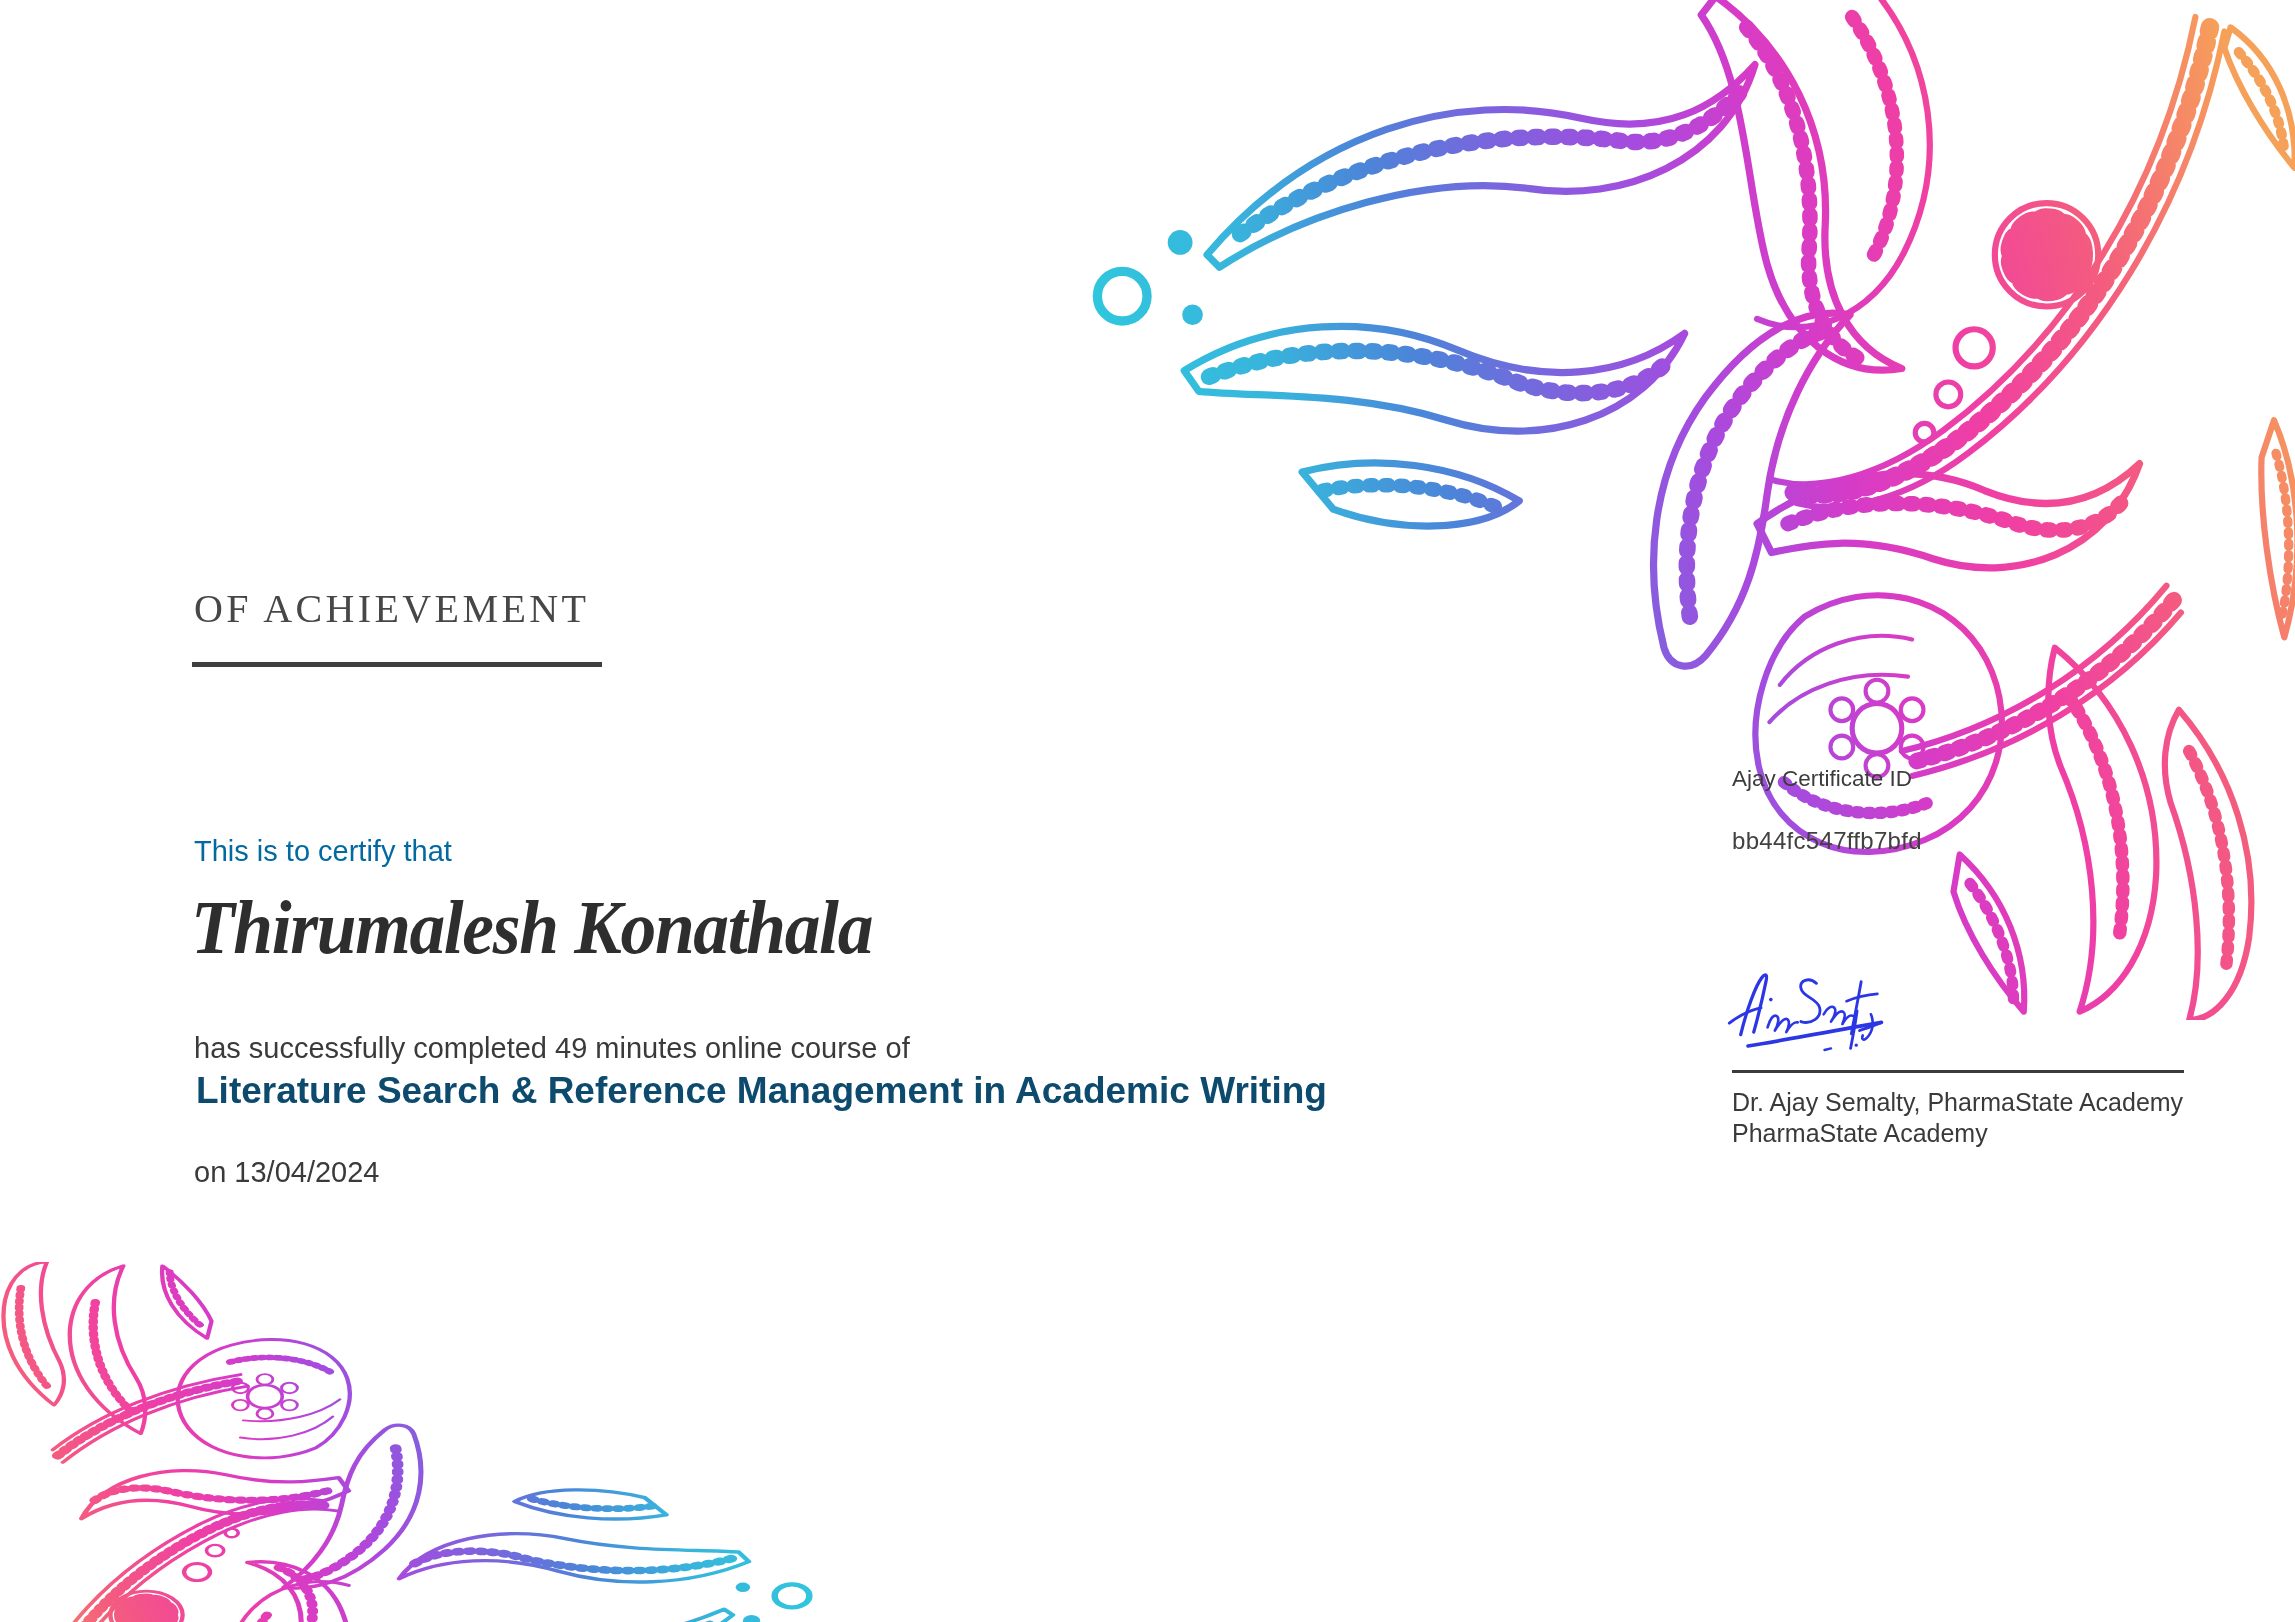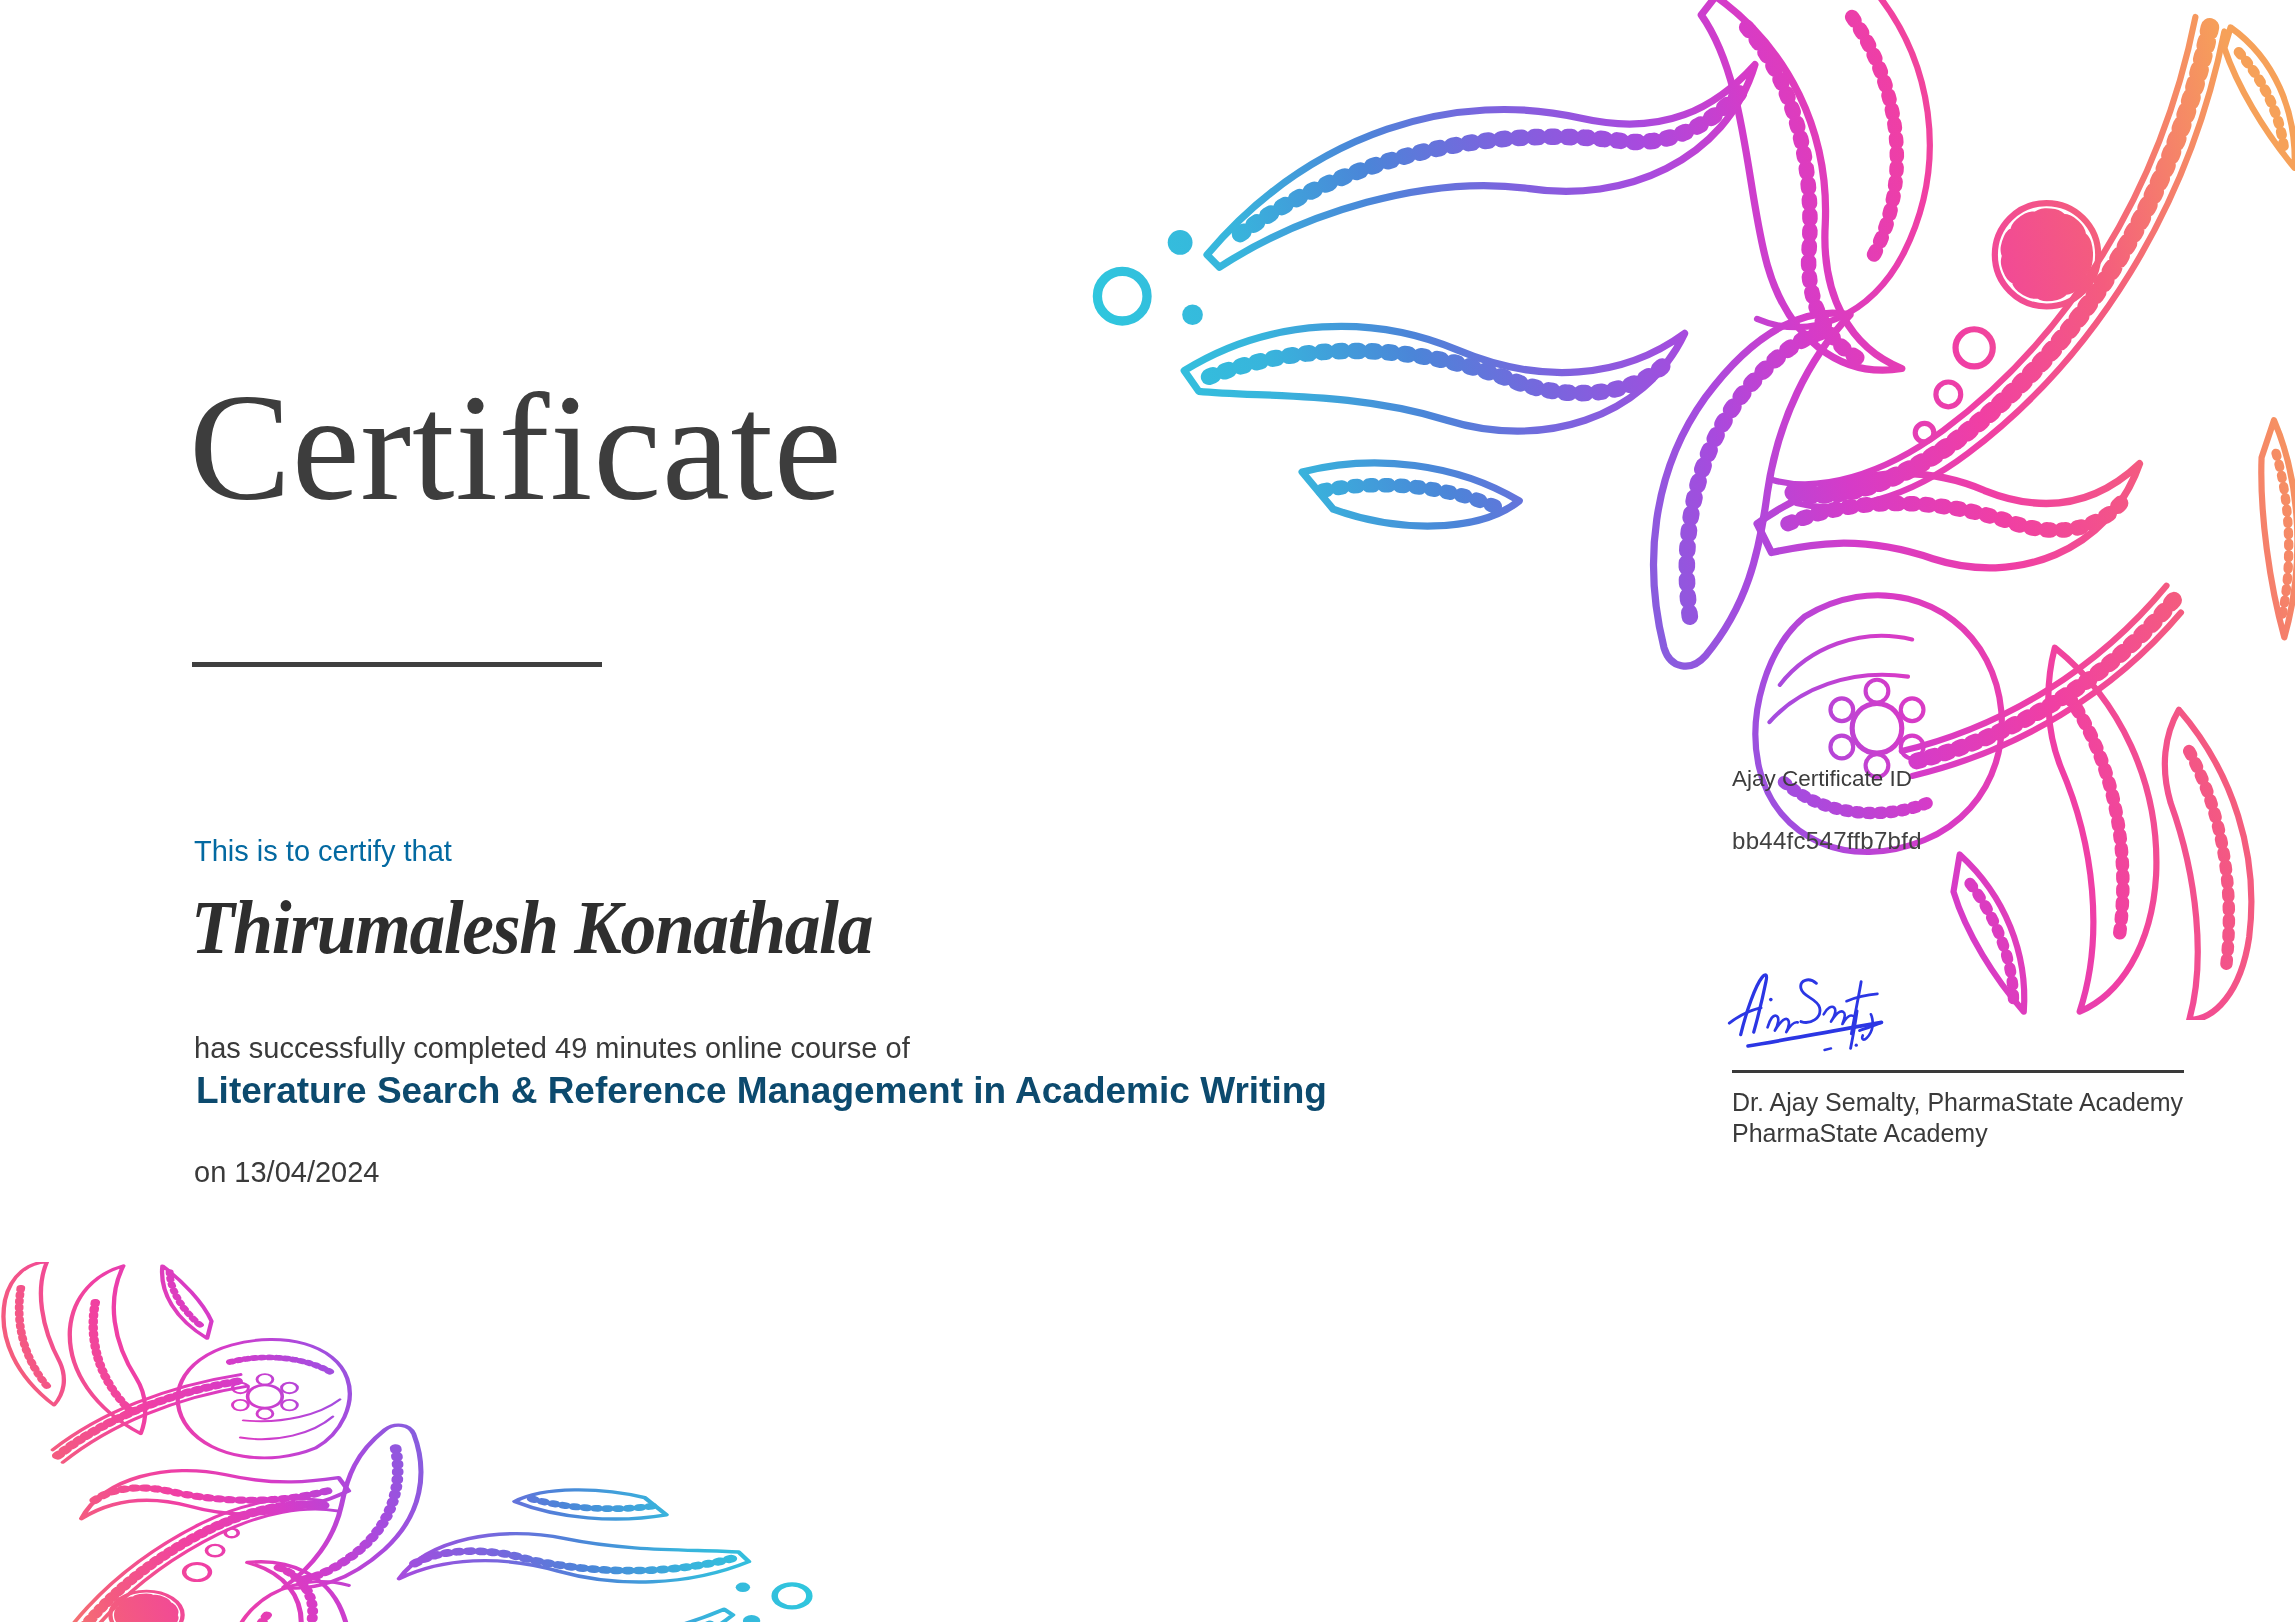--- a/index.html
+++ b/index.html
@@ -155,21 +155,21 @@
   </svg>
 
   <svg class="orn-tr" viewBox="0 0 1180 1000" preserveAspectRatio="xMaxYMin meet" aria-hidden="true">
     <use href="#ornament-motif"></use>
   </svg>
 
   <svg class="orn-bl" viewBox="0 0 1180 1000" preserveAspectRatio="none" aria-hidden="true">
     <use href="#ornament-motif"></use>
   </svg>
 
-  <div class="title">Certificate</div>
+  <div class="subtitle">OF ACHIEVEMENT</div>
   <div class="title-rule"></div>
 
   <div class="intro">This is to certify that</div>
   <div class="recipient">Thirumalesh Konathala</div>
   <div class="completion">has successfully completed 49 minutes online course of</div>
   <div class="course">Literature Search &amp; Reference Management in Academic Writing</div>
   <div class="date-line">on 13/04/2024</div>
 
   <div class="valid-label">Ajay Certificate ID</div>
   <div class="cert-id">bb44fc547ffb7bfd</div>

